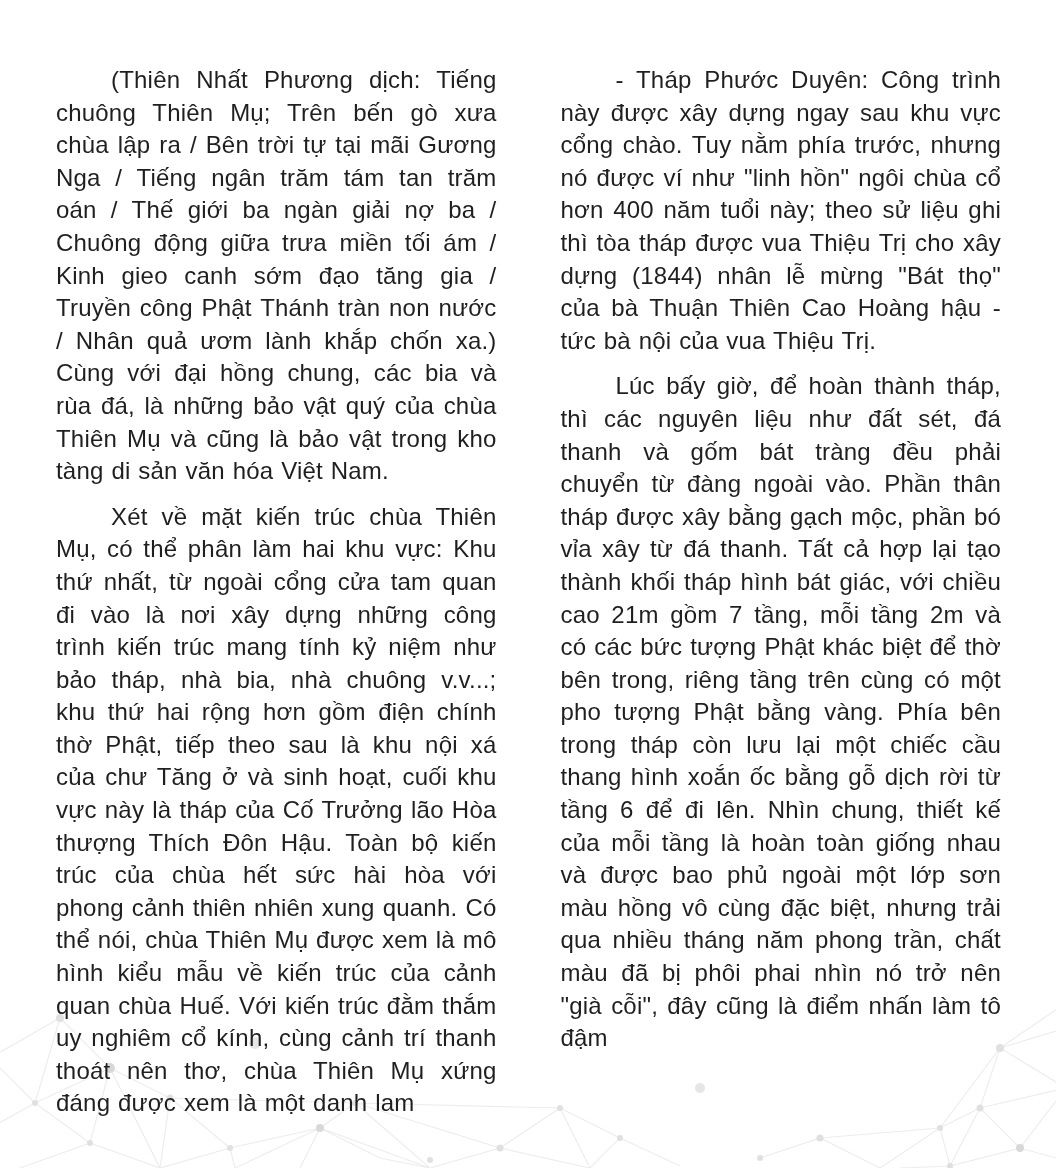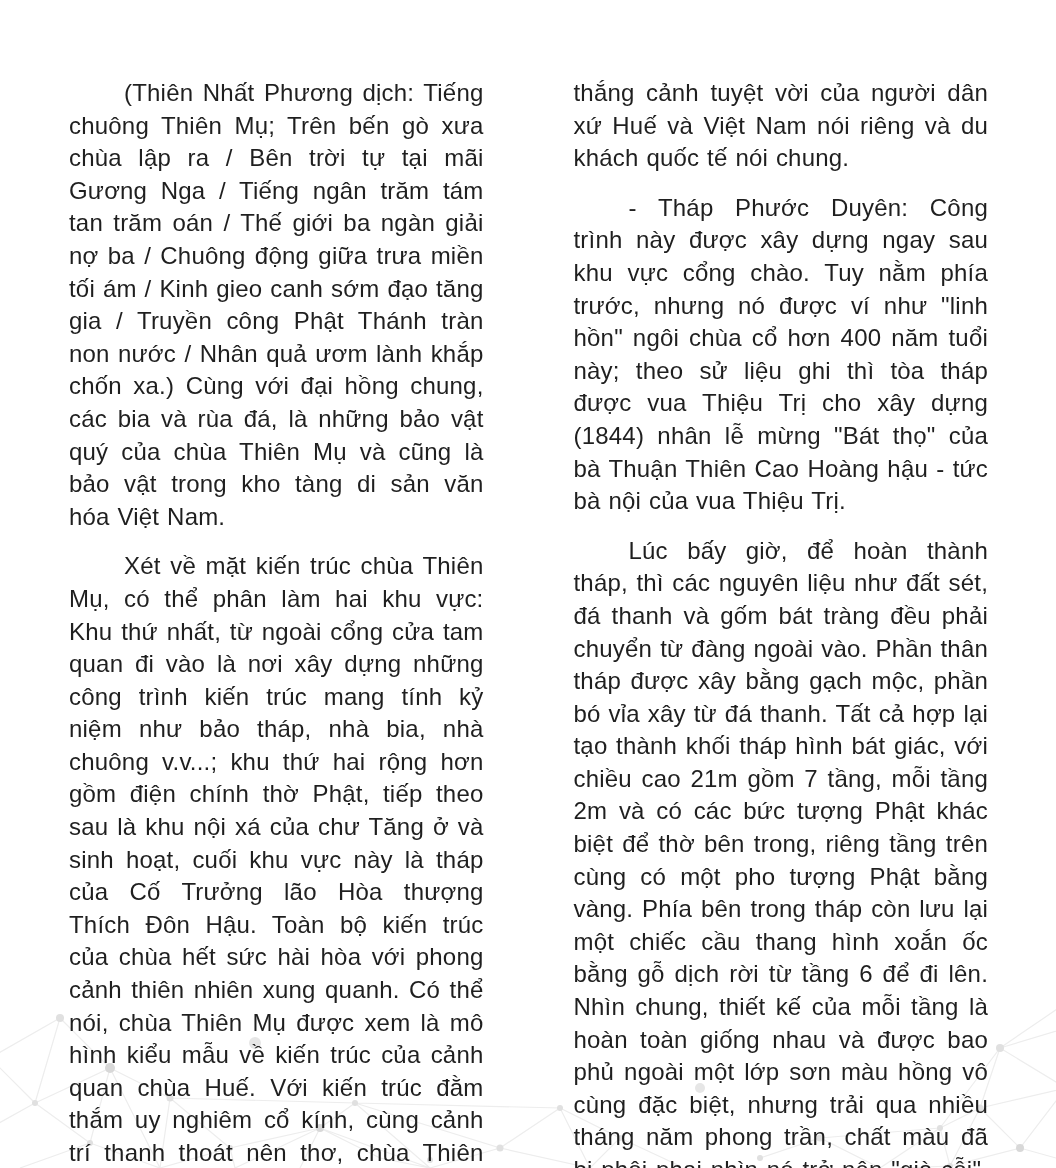--- a/index.html
+++ b/index.html
@@ -27,21 +27,21 @@
     padding: 60px 51px 0 52px;
     box-sizing: border-box;
     position: relative;
     z-index: 2;
   }
   .col {
     flex: 1 1 0;
     min-width: 0;
   }
   .col p {
-    margin: 17px;
+    margin: 4px;
     color: #1f1f1f;
     font-size: 24px;
     line-height: 32.6px;
     text-align: justify;
     text-justify: inter-word;
     letter-spacing: 0.2px;
     word-spacing: 1px;
   }
   .col p.indent {
     text-indent: 55px;
@@ -99,19 +99,18 @@
   </svg>
 
   <div class="columns">
 
     <div class="col">
       <p class="indent">(Thiên Nhất Phương dịch: Tiếng chuông Thiên Mụ; Trên bến gò xưa chùa lập ra / Bên trời tự tại mãi Gương Nga / Tiếng ngân trăm tám tan trăm oán / Thế giới ba ngàn giải nợ ba / Chuông động giữa trưa miền tối ám / Kinh gieo canh sớm đạo tăng gia / Truyền công Phật Thánh tràn non nước / Nhân quả ươm lành khắp chốn xa.) Cùng với đại hồng chung, các bia và rùa đá, là những bảo vật quý của chùa Thiên Mụ và cũng là bảo vật trong kho tàng di sản văn hóa Việt Nam.</p>
       <p class="indent">Xét về mặt kiến trúc chùa Thiên Mụ, có thể phân làm hai khu vực: Khu thứ nhất, từ ngoài cổng cửa tam quan đi vào là nơi xây dựng những công trình kiến trúc mang tính kỷ niệm như bảo tháp, nhà bia, nhà chuông v.v...; khu thứ hai rộng hơn gồm điện chính thờ Phật, tiếp theo sau là khu nội xá của chư Tăng ở và sinh hoạt, cuối khu vực này là tháp của Cố Trưởng lão Hòa thượng Thích Đôn Hậu. Toàn bộ kiến trúc của chùa hết sức hài hòa với phong cảnh thiên nhiên xung quanh. Có thể nói, chùa Thiên Mụ được xem là mô hình kiểu mẫu về kiến trúc của cảnh quan chùa Huế. Với kiến trúc đằm thắm uy nghiêm cổ kính, cùng cảnh trí thanh thoát nên thơ, chùa Thiên Mụ xứng đáng được xem là một danh lam</p>
     </div>
 
     <div class="col">
-      <p>thắng cảnh tuyệt vời của người dân xứ Huế và Việt Nam nói riêng và du khách quốc tế nói chung.</p>
       <p class="indent">- Tháp Phước Duyên: Công trình này được xây dựng ngay sau khu vực cổng chào. Tuy nằm phía trước, nhưng nó được ví như "linh hồn" ngôi chùa cổ hơn 400 năm tuổi này; theo sử liệu ghi thì tòa tháp được vua Thiệu Trị cho xây dựng (1844) nhân lễ mừng "Bát thọ" của bà Thuận Thiên Cao Hoàng hậu - tức bà nội của vua Thiệu Trị.</p>
       <p class="indent">Lúc bấy giờ, để hoàn thành tháp, thì các nguyên liệu như đất sét, đá thanh và gốm bát tràng đều phải chuyển từ đàng ngoài vào. Phần thân tháp được xây bằng gạch mộc, phần bó vỉa xây từ đá thanh. Tất cả hợp lại tạo thành khối tháp hình bát giác, với chiều cao 21m gồm 7 tầng, mỗi tầng 2m và có các bức tượng Phật khác biệt để thờ bên trong, riêng tầng trên cùng có một pho tượng Phật bằng vàng. Phía bên trong tháp còn lưu lại một chiếc cầu thang hình xoắn ốc bằng gỗ dịch rời từ tầng 6 để đi lên. Nhìn chung, thiết kế của mỗi tầng là hoàn toàn giống nhau và được bao phủ ngoài một lớp sơn màu hồng vô cùng đặc biệt, nhưng trải qua nhiều tháng năm phong trần, chất màu đã bị phôi phai nhìn nó trở nên "già cỗi", đây cũng là điểm nhấn làm tô đậm</p>
     </div>
 
   </div>
 </div>
 
 </body></html>

